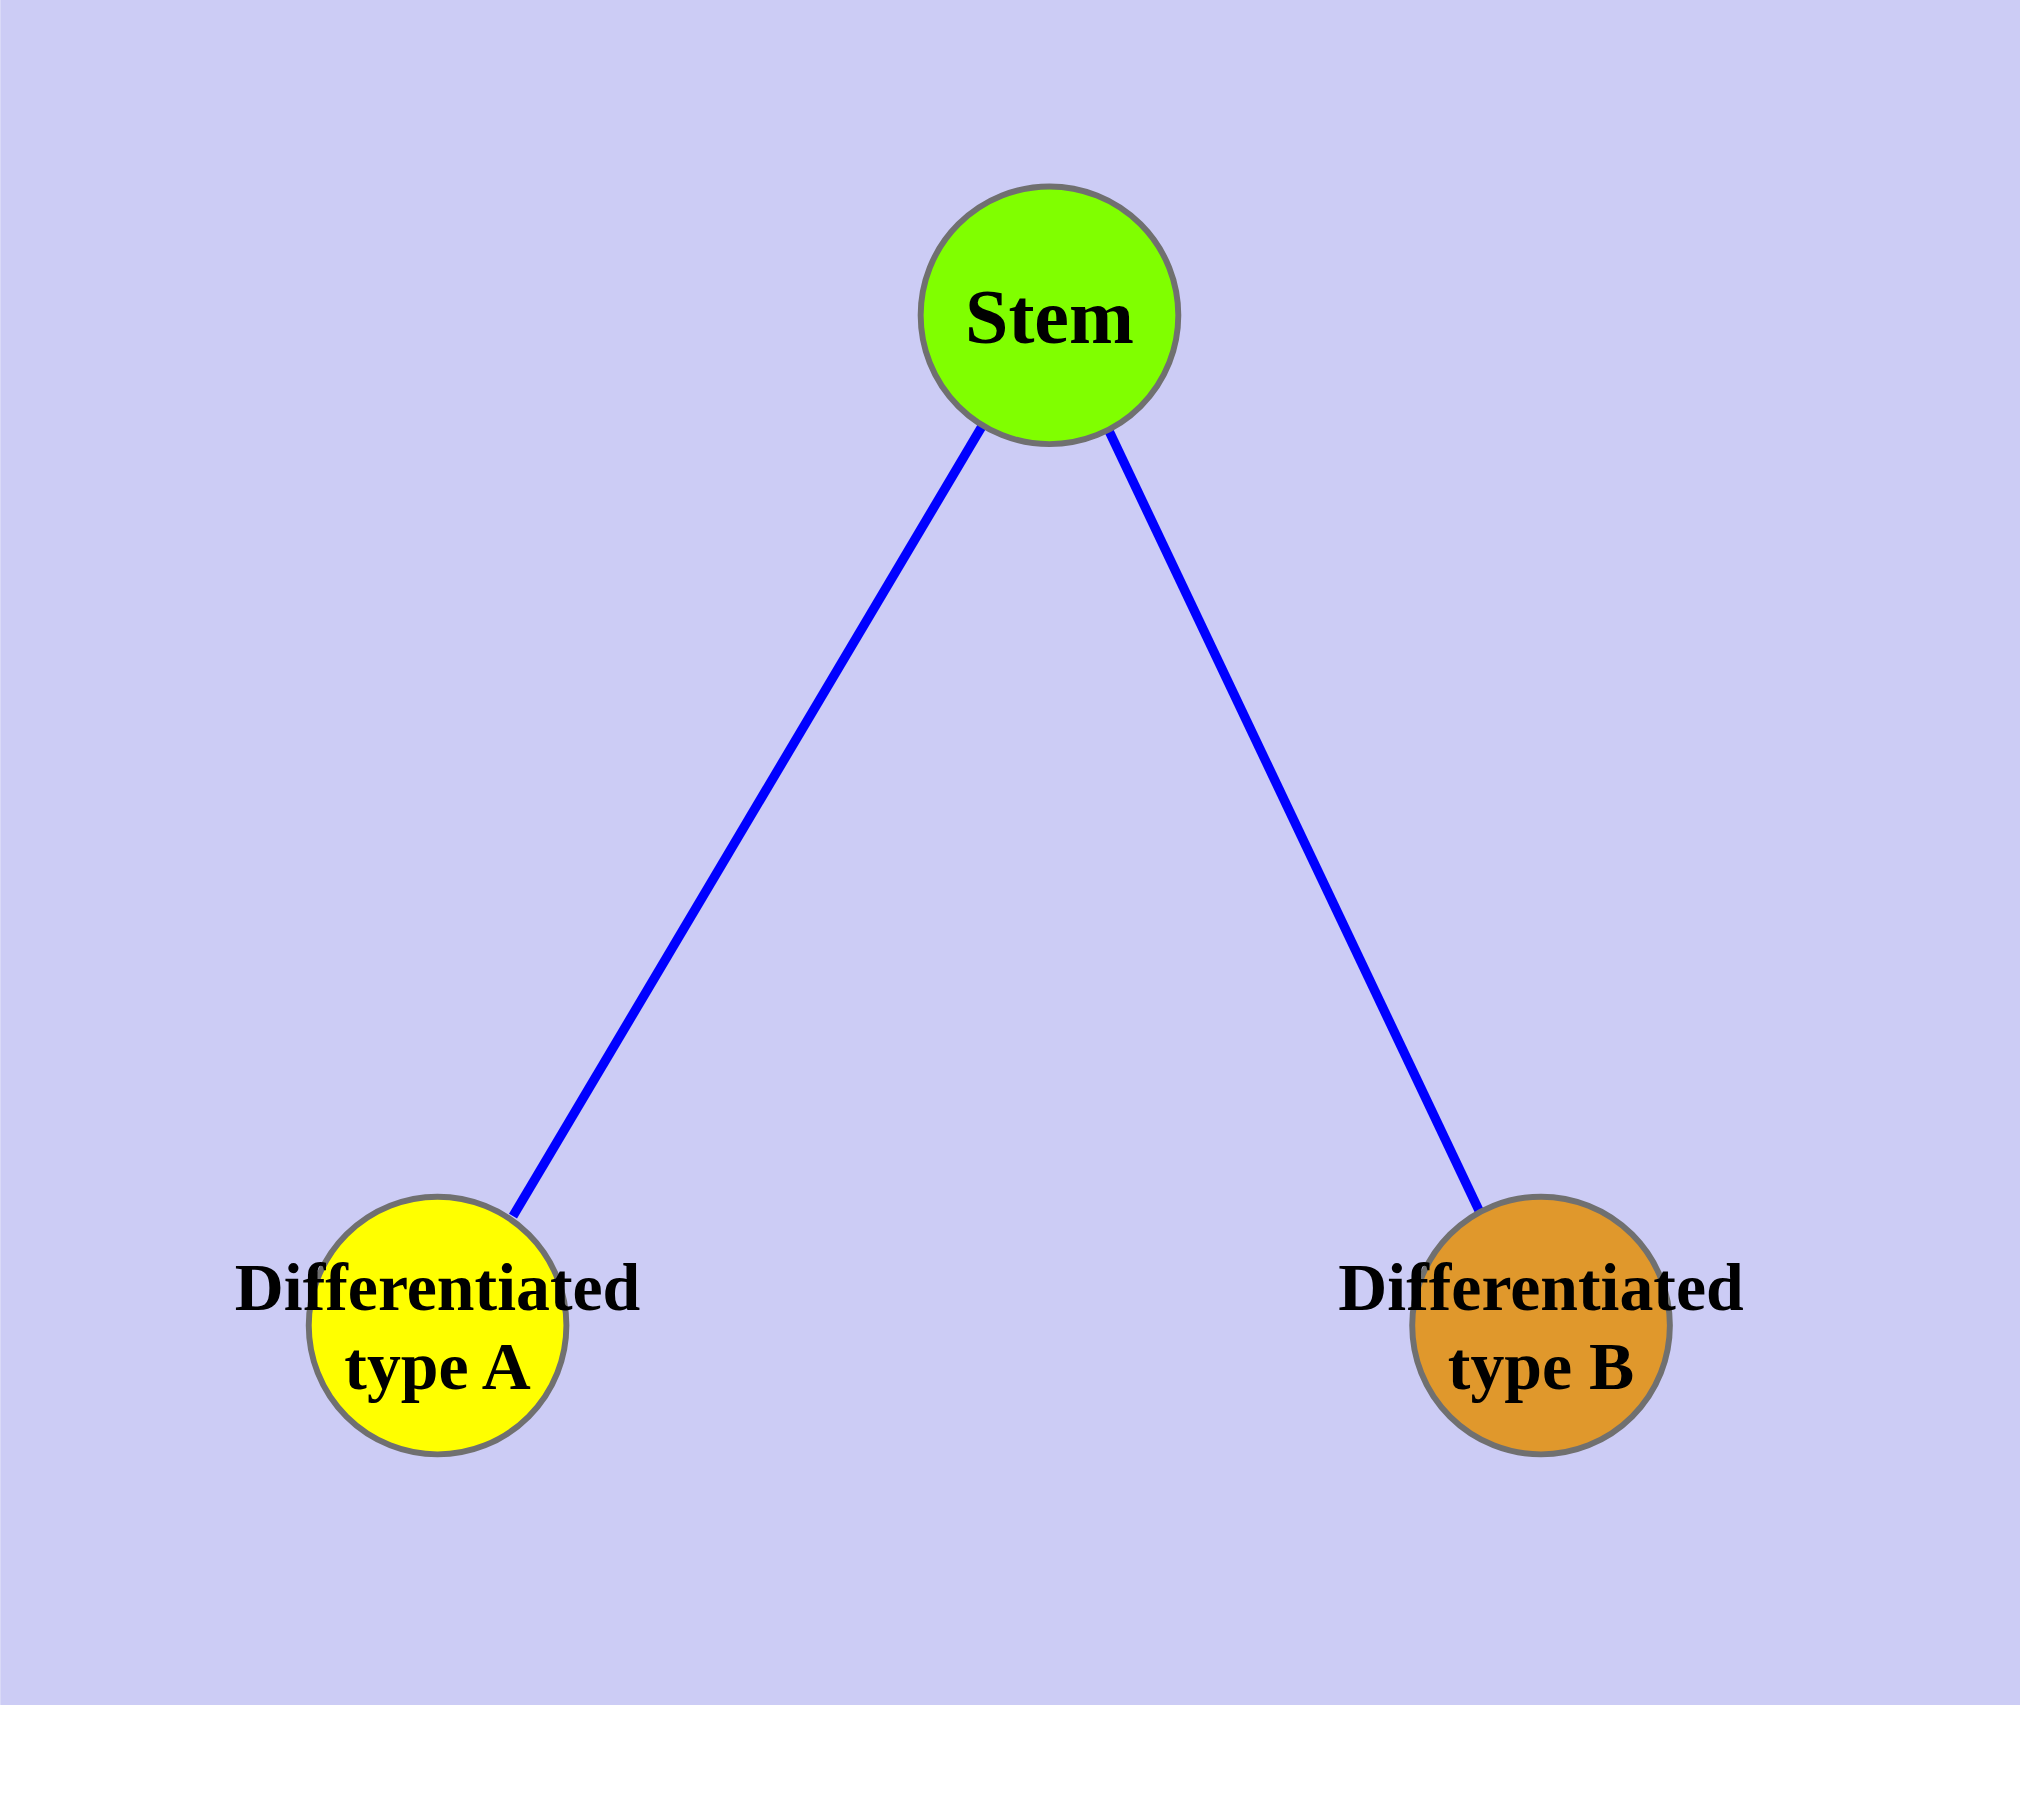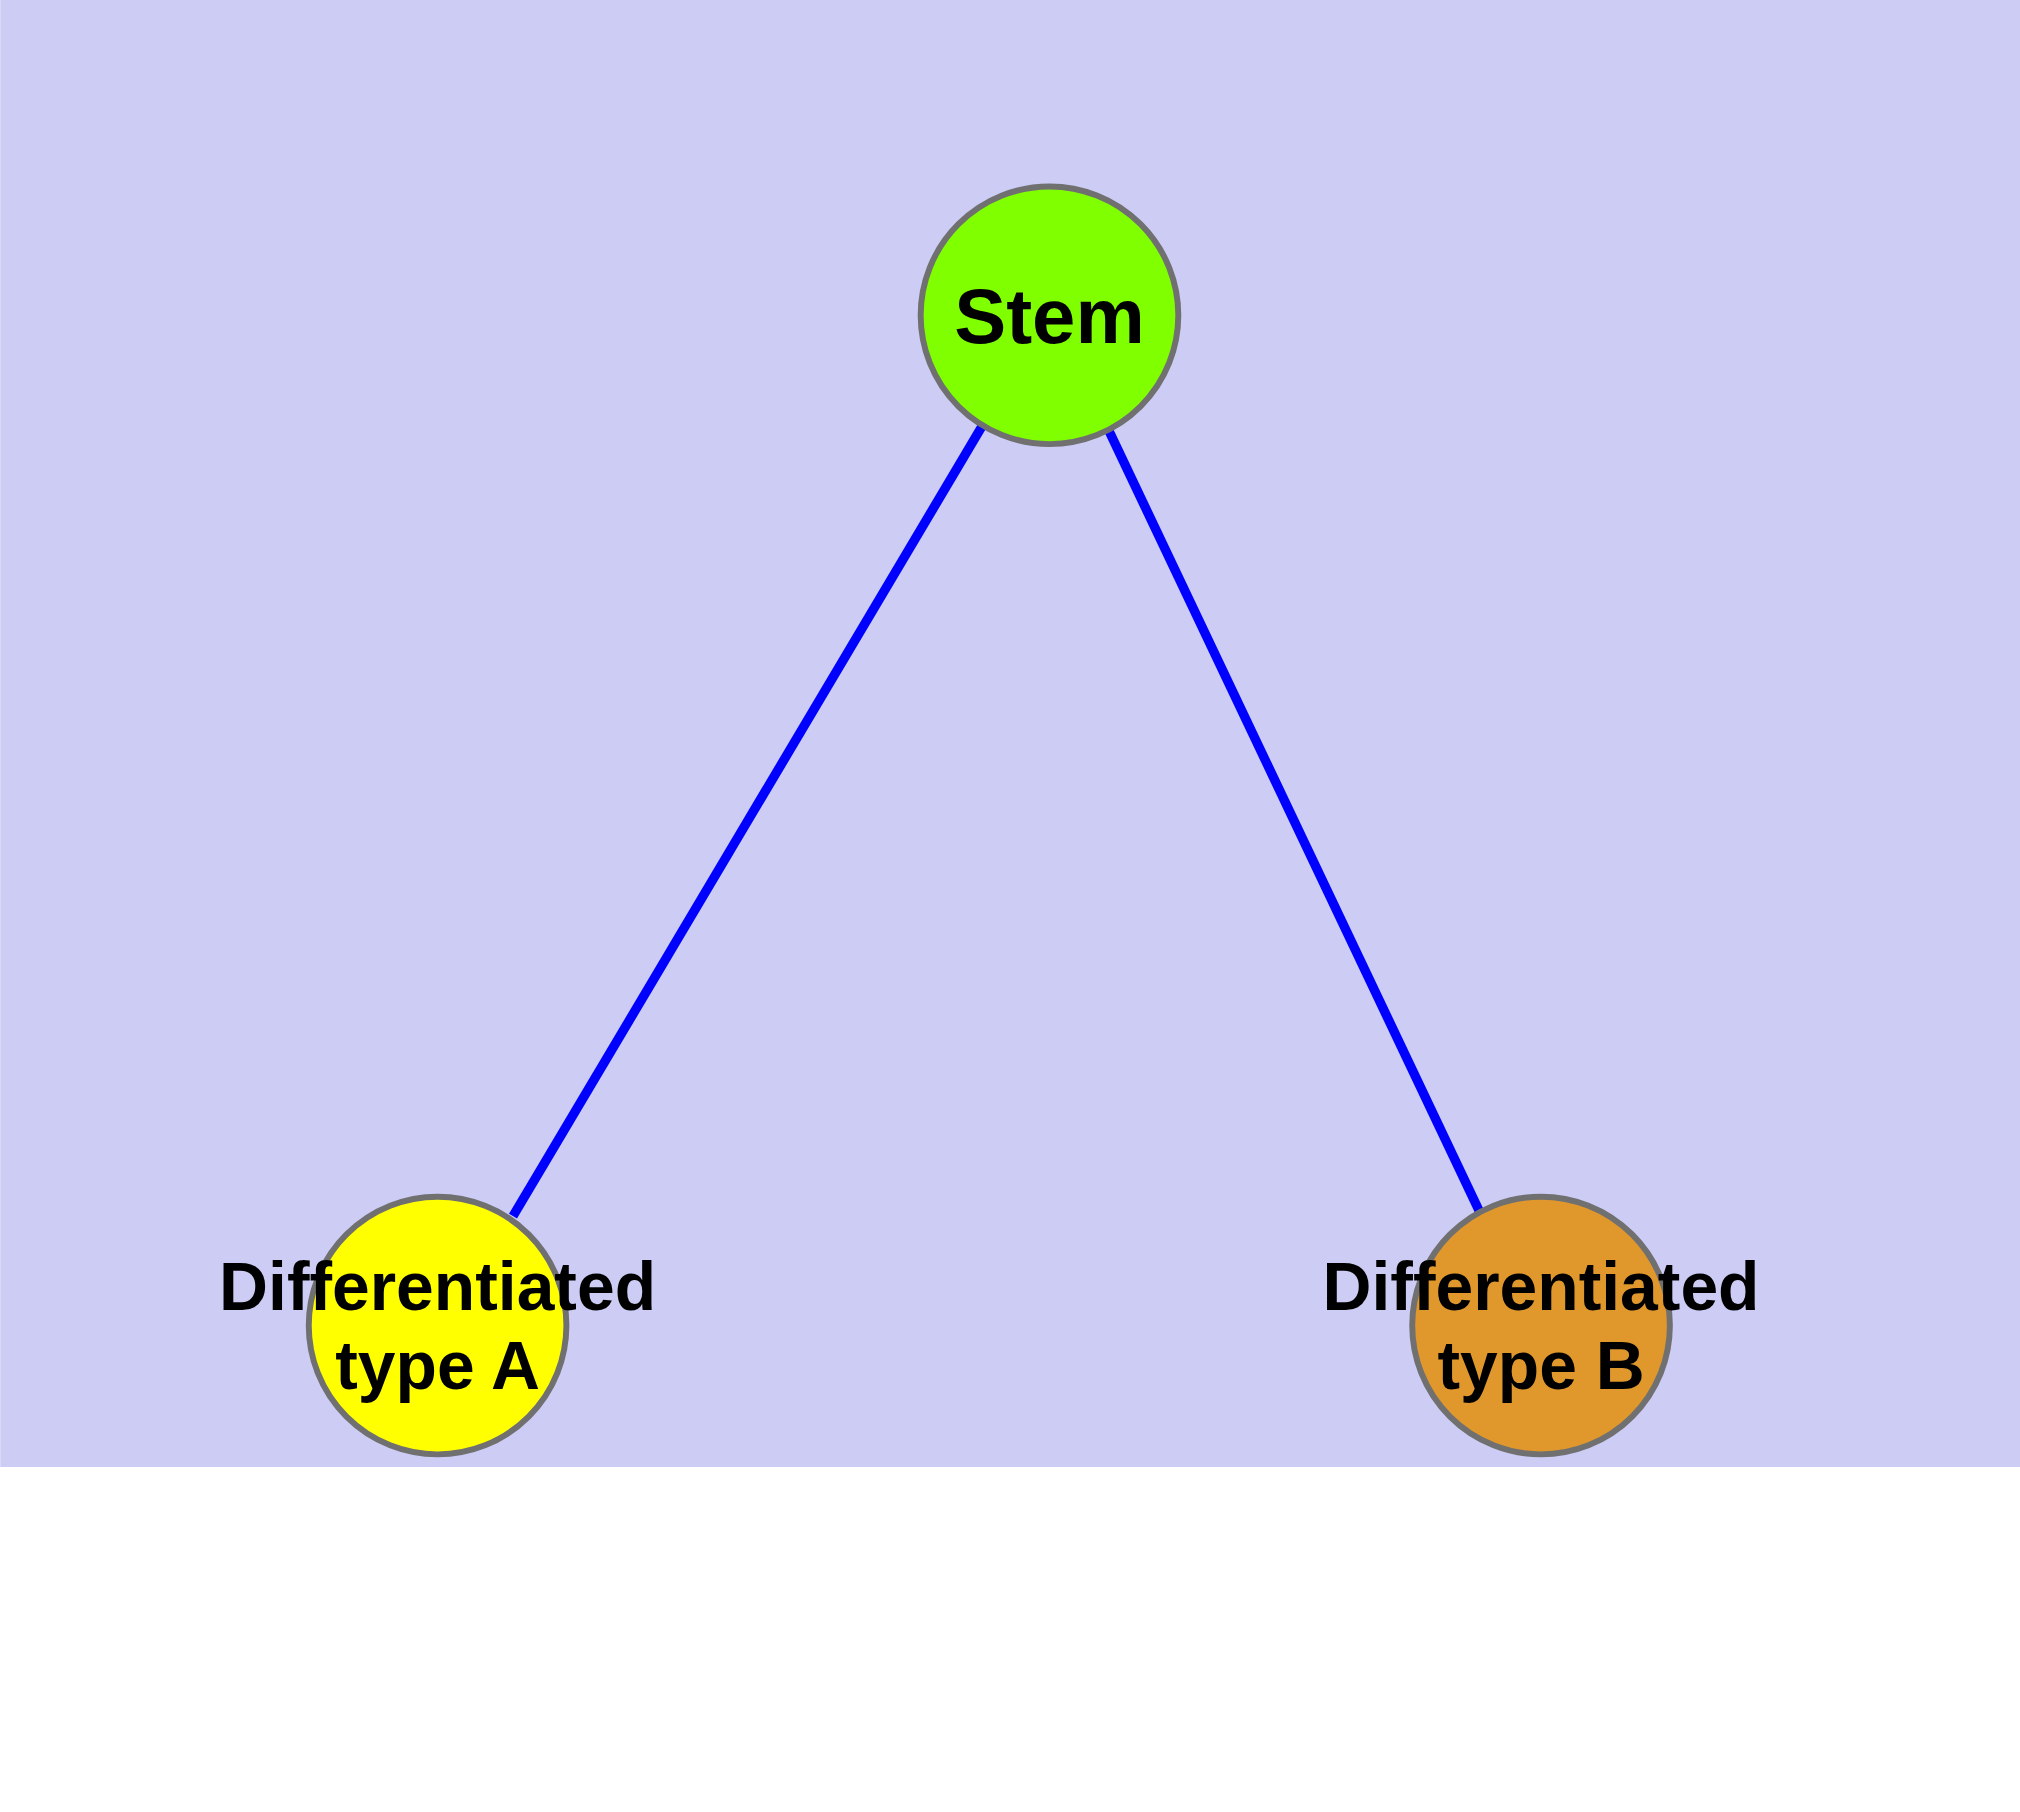--- a/index.html
+++ b/index.html
@@ -32,21 +32,21 @@
     white-space: pre;
   }
   .node-label-stem { font-size: 92px; }
   .node-label-child { font-size: 80px; }
   .node-circle { stroke: #707070; stroke-width: 7; }
   .graph-edge { stroke: #0000FF; stroke-width: 11; stroke-linecap: butt; fill: none; }
 </style>
 </head>
 <body>
 
-<div id="canvas" style="width: 2021px; height: 1467px;">
+<div id="canvas" style="width: 2021px; height: 1705px; font-family: Liberation Serif, serif;">
   <svg id="graph-svg" viewBox="0 0 2384 2138" xmlns="http://www.w3.org/2000/svg" style="width: 2021px; height: 1812px;">
 
     <rect id="bg-rect" x="0" y="0" width="2384" height="2138" fill="#CCCCF5"></rect>
 
     <g>
       <line class="graph-edge" x1="1159" y1="502" x2="605" y2="1435" stroke="#0000FF" stroke-width="11"></line>
       <line class="graph-edge" x1="1308" y1="508" x2="1749" y2="1437" stroke="#0000FF" stroke-width="11"></line>
     </g>
 
     <g>

